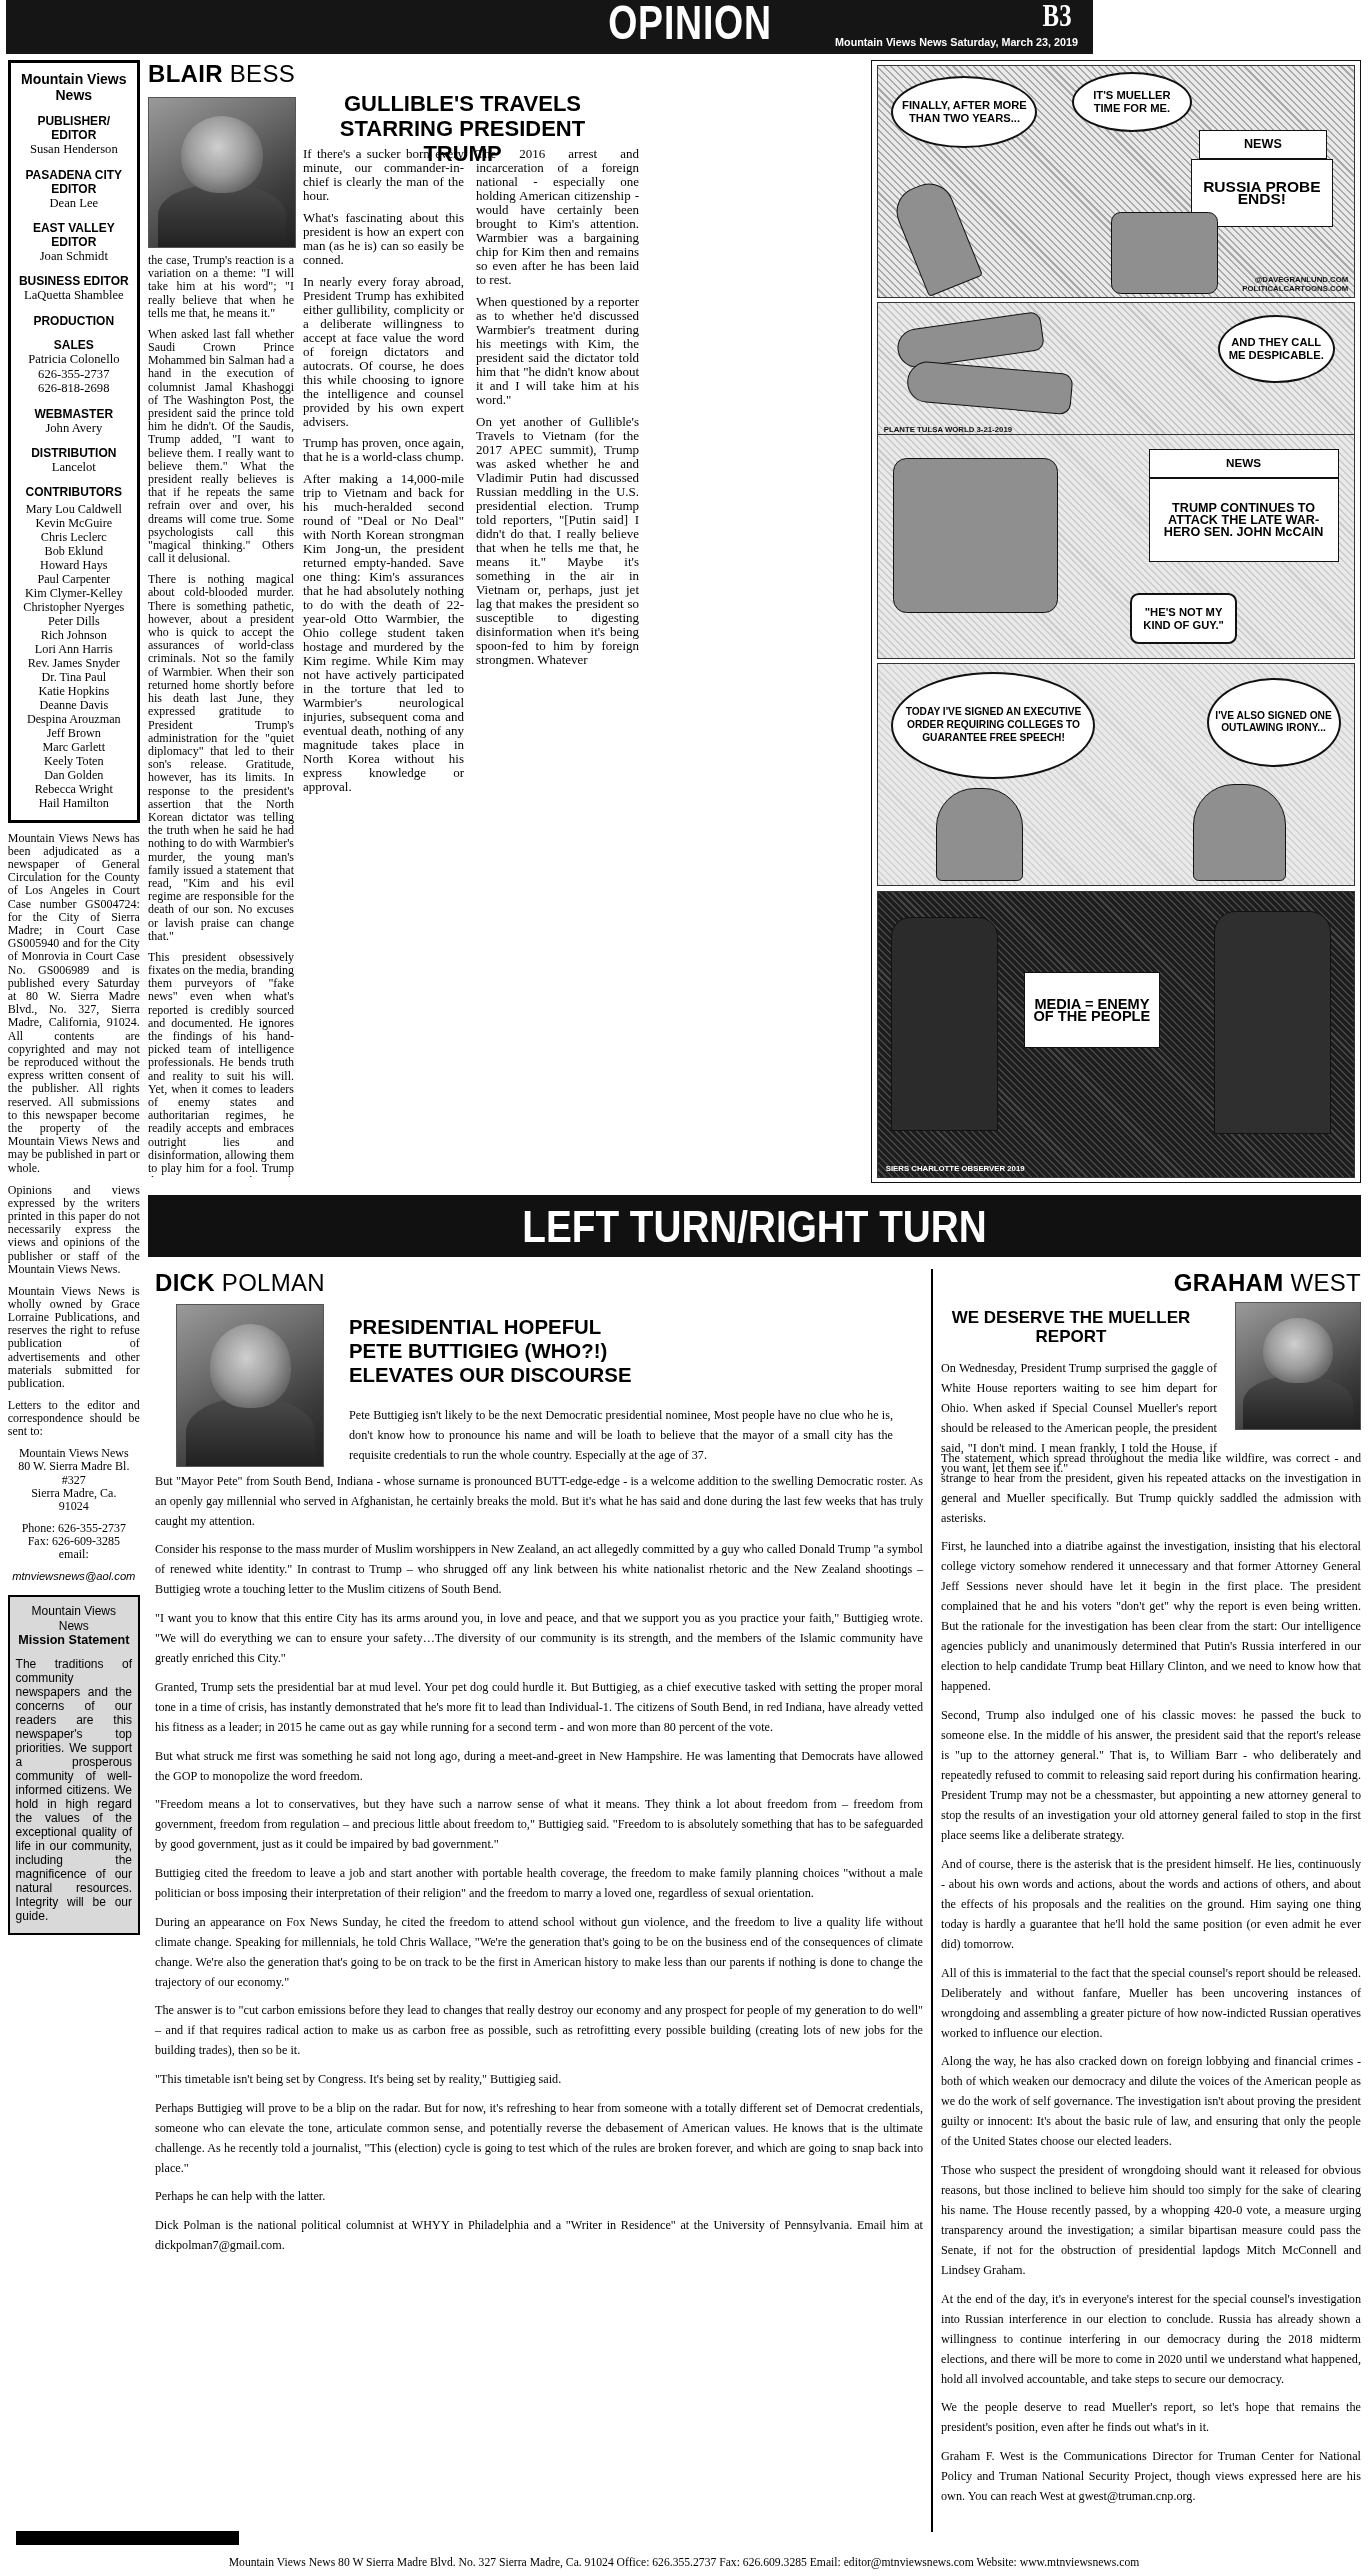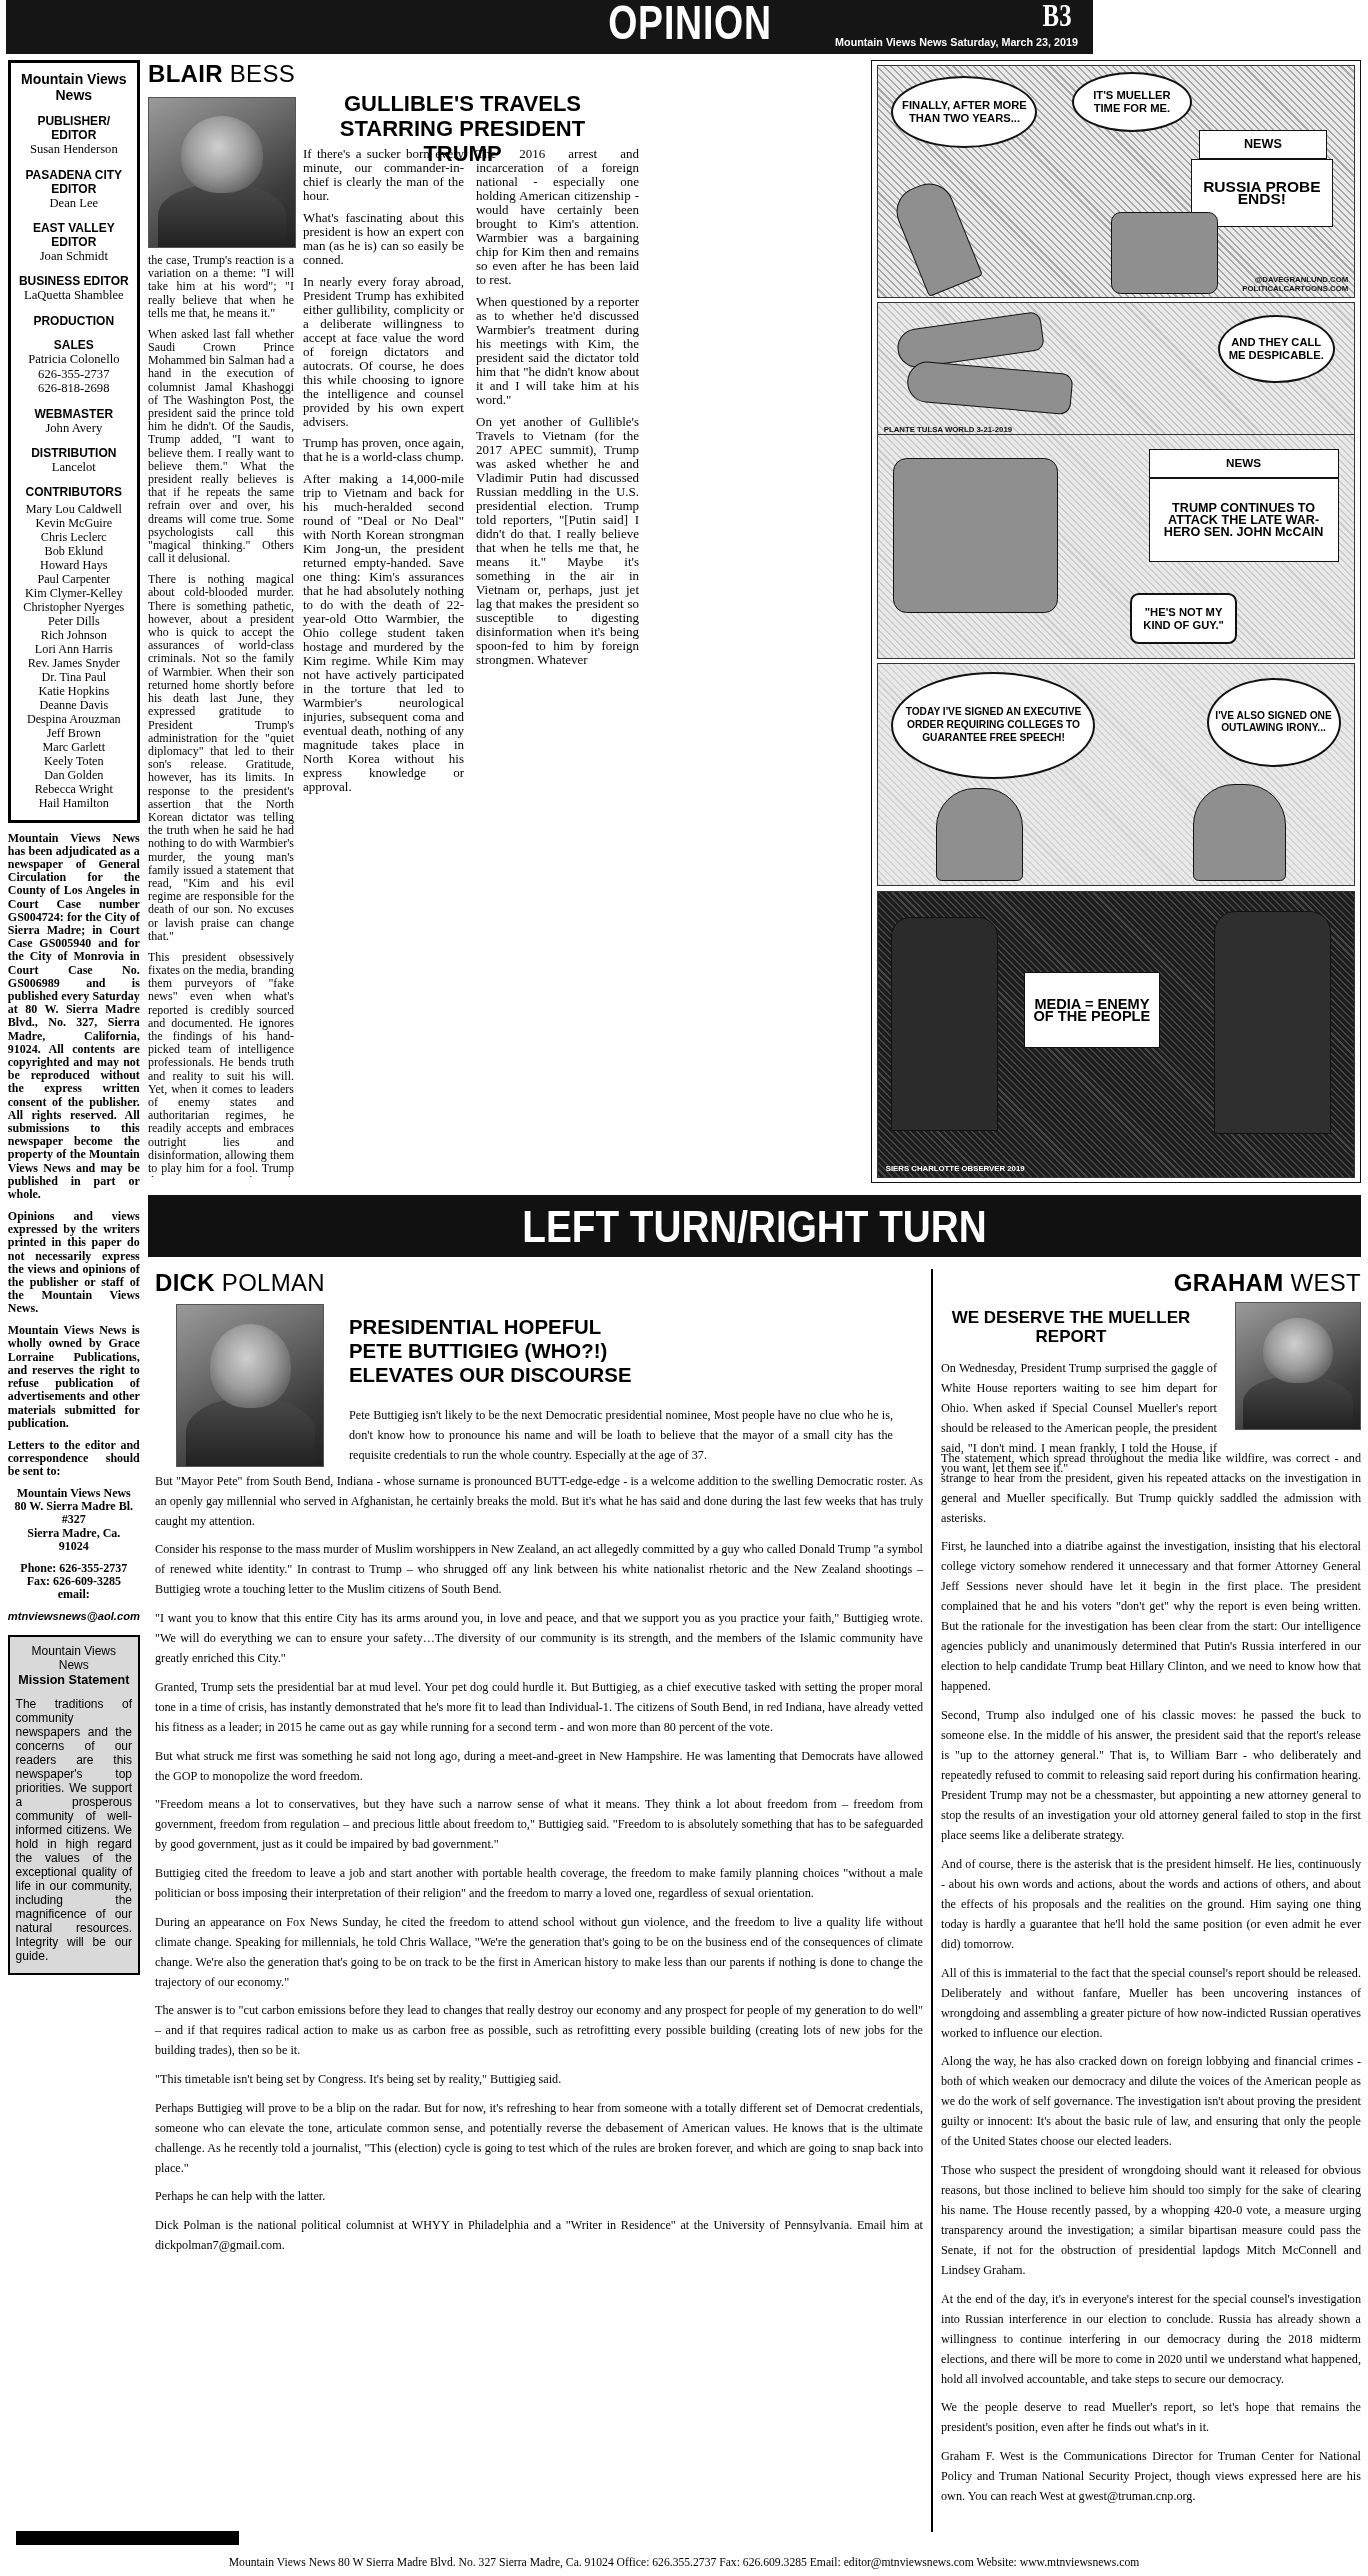--- a/index.html
+++ b/index.html
@@ -69,21 +69,20 @@
   .sb-contribs {
     font-family:"Liberation Serif", serif;
     font-size:12.2px; line-height:14px; margin-top:2.9px;
   }
 
   .sb-body {
     font-family:"Liberation Serif", serif;
     font-size:12px; line-height:13.2px;
     text-align:justify;
     margin-top:8.7px;
-    font-weight:bold;
   }
   .sb-body p { margin:0 0 8.7px 0; }
   .sb-center { text-align:center; }
   .sb-ital { font-style:italic; font-family:"Liberation Sans", sans-serif; font-size:11.2px;}
 
   .missionbox {
     border:2.9px solid #000; background:#d9d9d9;
     margin-top:11.7px; padding:6.8px 5.8px 9.7px 5.8px;
   }
   .mission-head {

